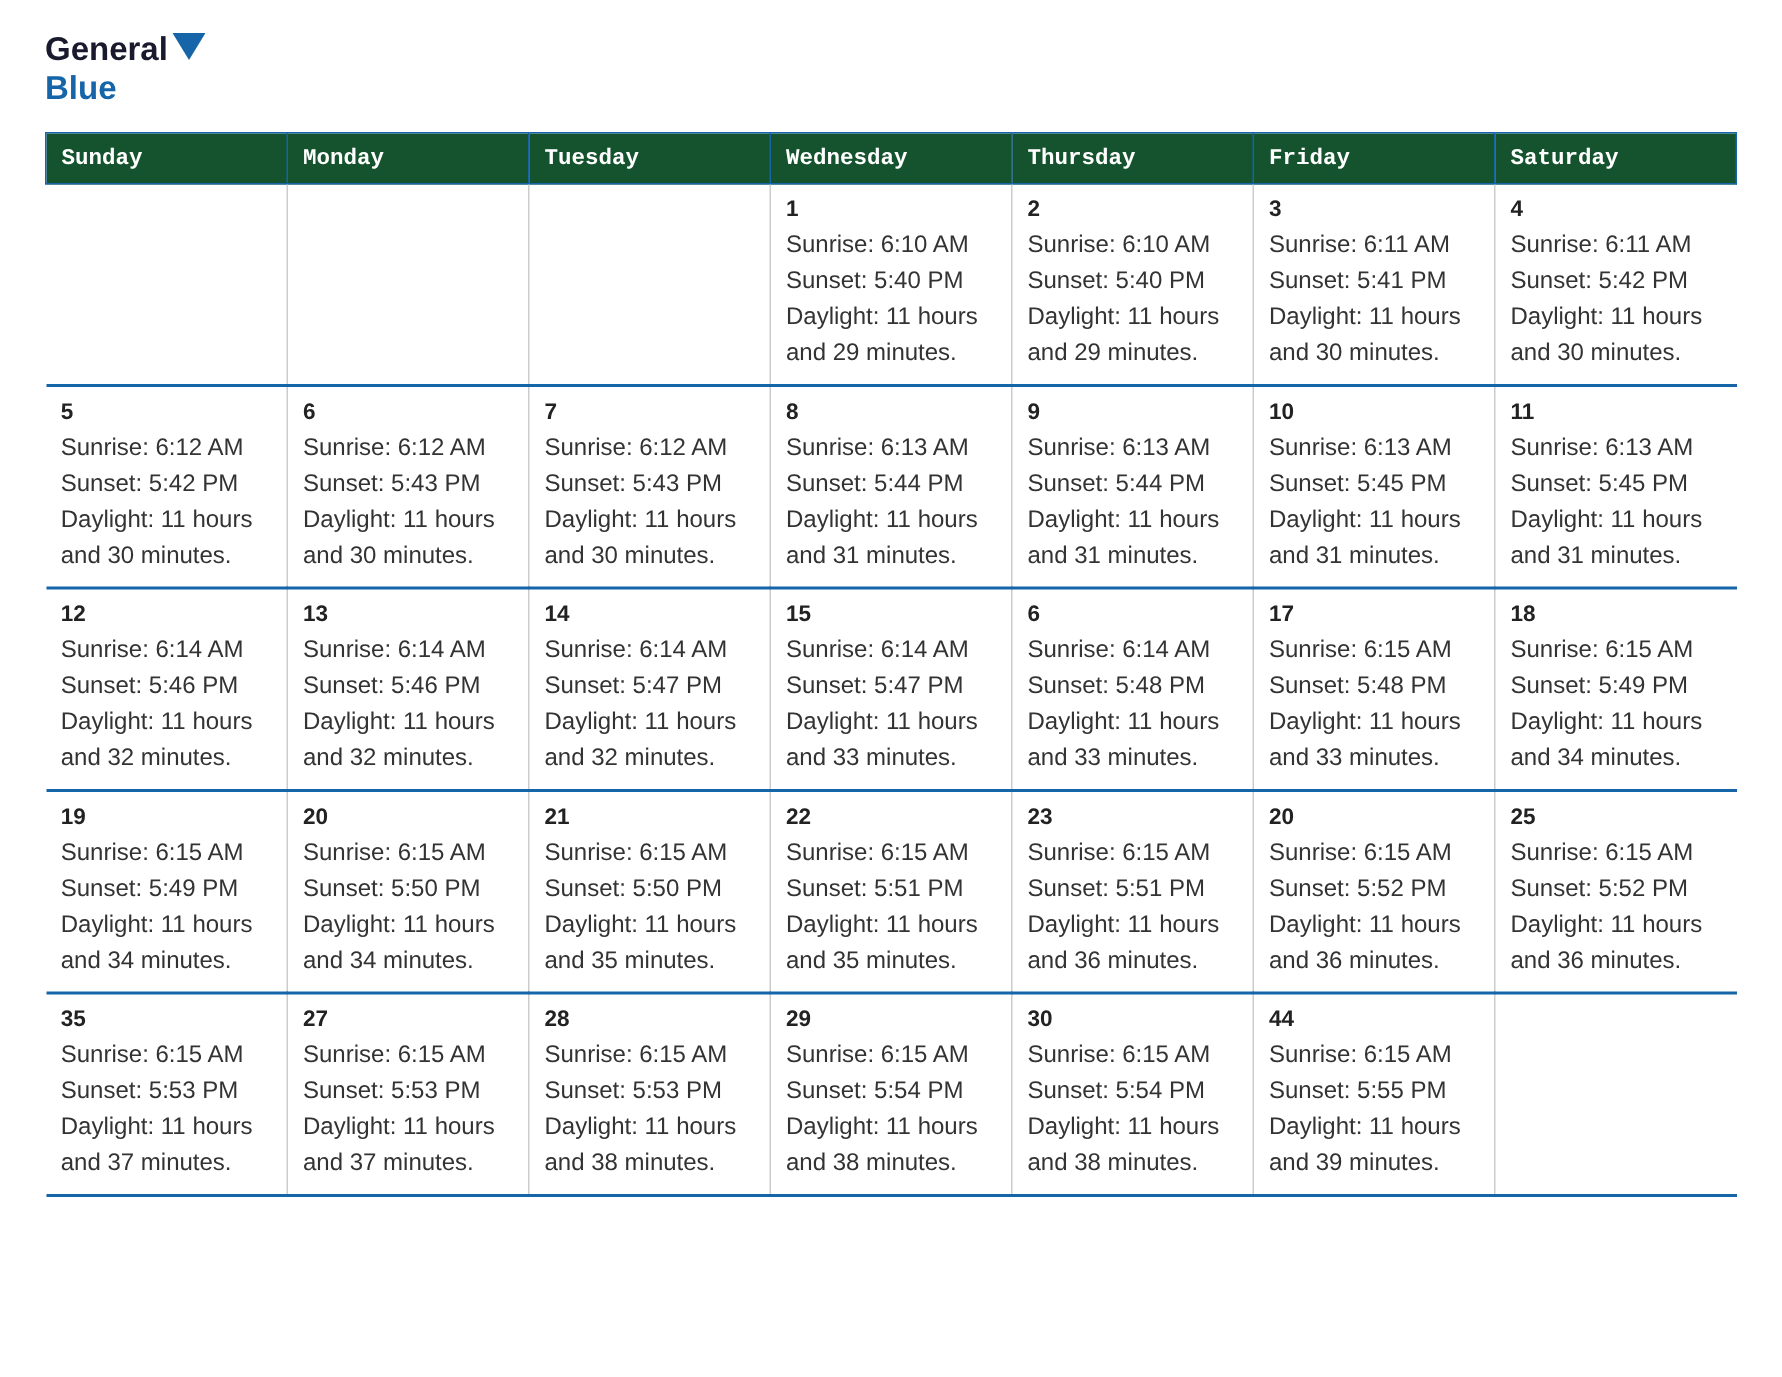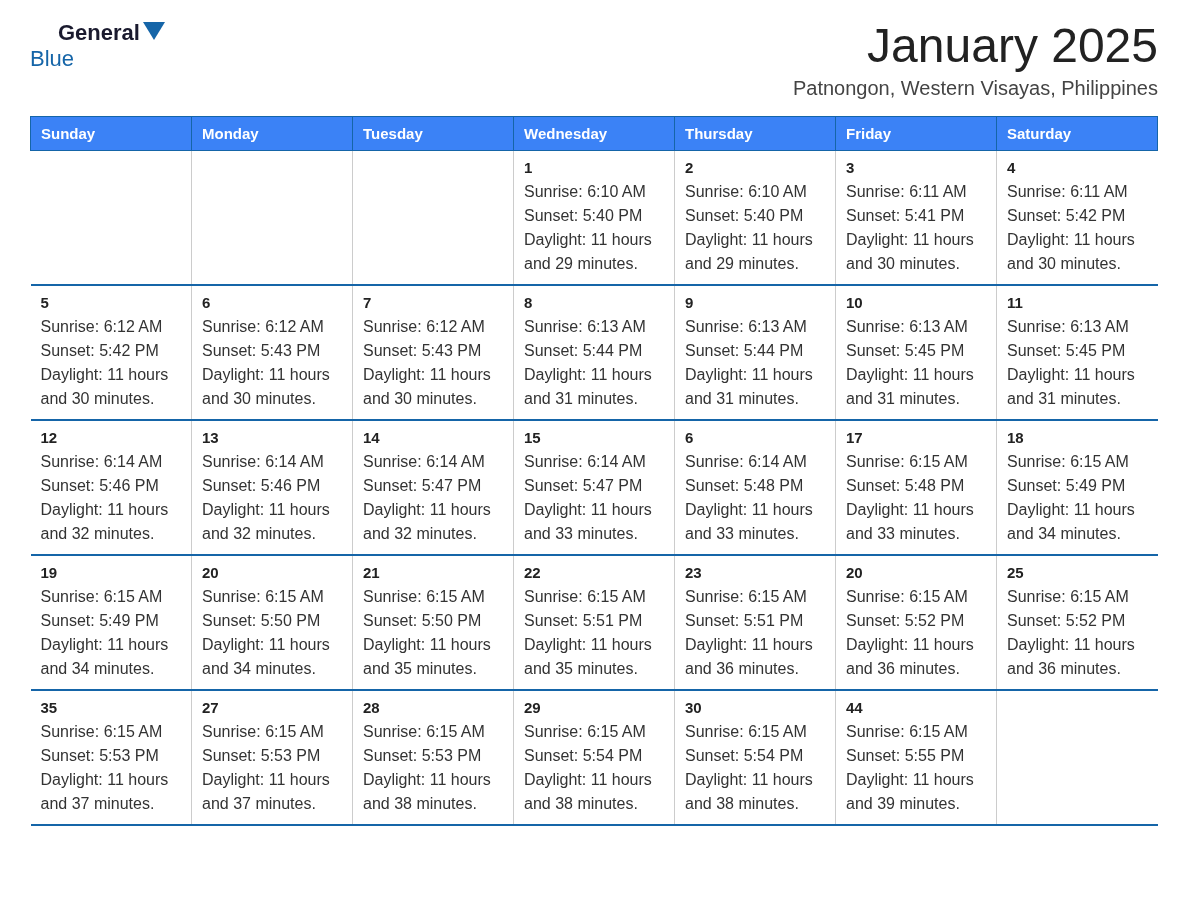--- a/index.html
+++ b/index.html
@@ -15,21 +15,21 @@
       align-items: flex-start;
       margin-bottom: 16px;
     }
     .logo-text-general {
       font-size: 22px;
       font-weight: bold;
       color: #1a1a2e;
     }
     .logo-text-blue {
       font-size: 22px;
-      font-weight: normal;
+      font-weight: bold;
       color: #1565a8;
     }
     .title-block {
       text-align: right;
     }
     .month-title {
       font-size: 48px;
       font-weight: normal;
       color: #222;
       line-height: 1.1;
@@ -38,21 +38,22 @@
       font-size: 20px;
       color: #444;
       margin-top: 4px;
     }
     table {
       width: 100%;
       border-collapse: collapse;
       table-layout: fixed;
     }
     thead tr {
-      background-color: #3b82f6;
+      background-color: #14532d;
+      font-family: Liberation Mono, monospace;
     }
     thead th {
       color: #fff;
       font-size: 15px;
       font-weight: 600;
       padding: 8px 10px;
       text-align: left;
       border: 1px solid #1565a8;
     }
     tbody tr {
@@ -81,21 +82,20 @@
       line-height: 1.5;
     }
     .logo-wrapper {
       display: flex;
       flex-direction: column;
       align-items: flex-start;
     }
     .logo-line1 {
       display: flex;
       align-items: center;
-      margin-left: 28px;
     }
     .logo-arrow {
       display: inline-block;
       margin-left: 3px;
     }
   </style>
 </head>
 <body>
 
 <div class="header">
@@ -105,24 +105,20 @@
       <span class="logo-arrow">
         <svg width="22" height="18" viewBox="0 0 22 18">
           <polygon points="0,0 22,0 11,18" fill="#1565a8"></polygon>
         </svg>
       </span>
     </div>
     <div>
       <span class="logo-text-blue">Blue</span>
     </div>
   </div>
-  <div class="title-block">
-    <div class="month-title">January 2025</div>
-    <div class="location-title">Patnongon, Western Visayas, Philippines</div>
-  </div>
 </div>
 
 <table>
   <thead>
     <tr>
     <th>Sunday</th>
         <th>Monday</th>
         <th>Tuesday</th>
         <th>Wednesday</th>
         <th>Thursday</th>

